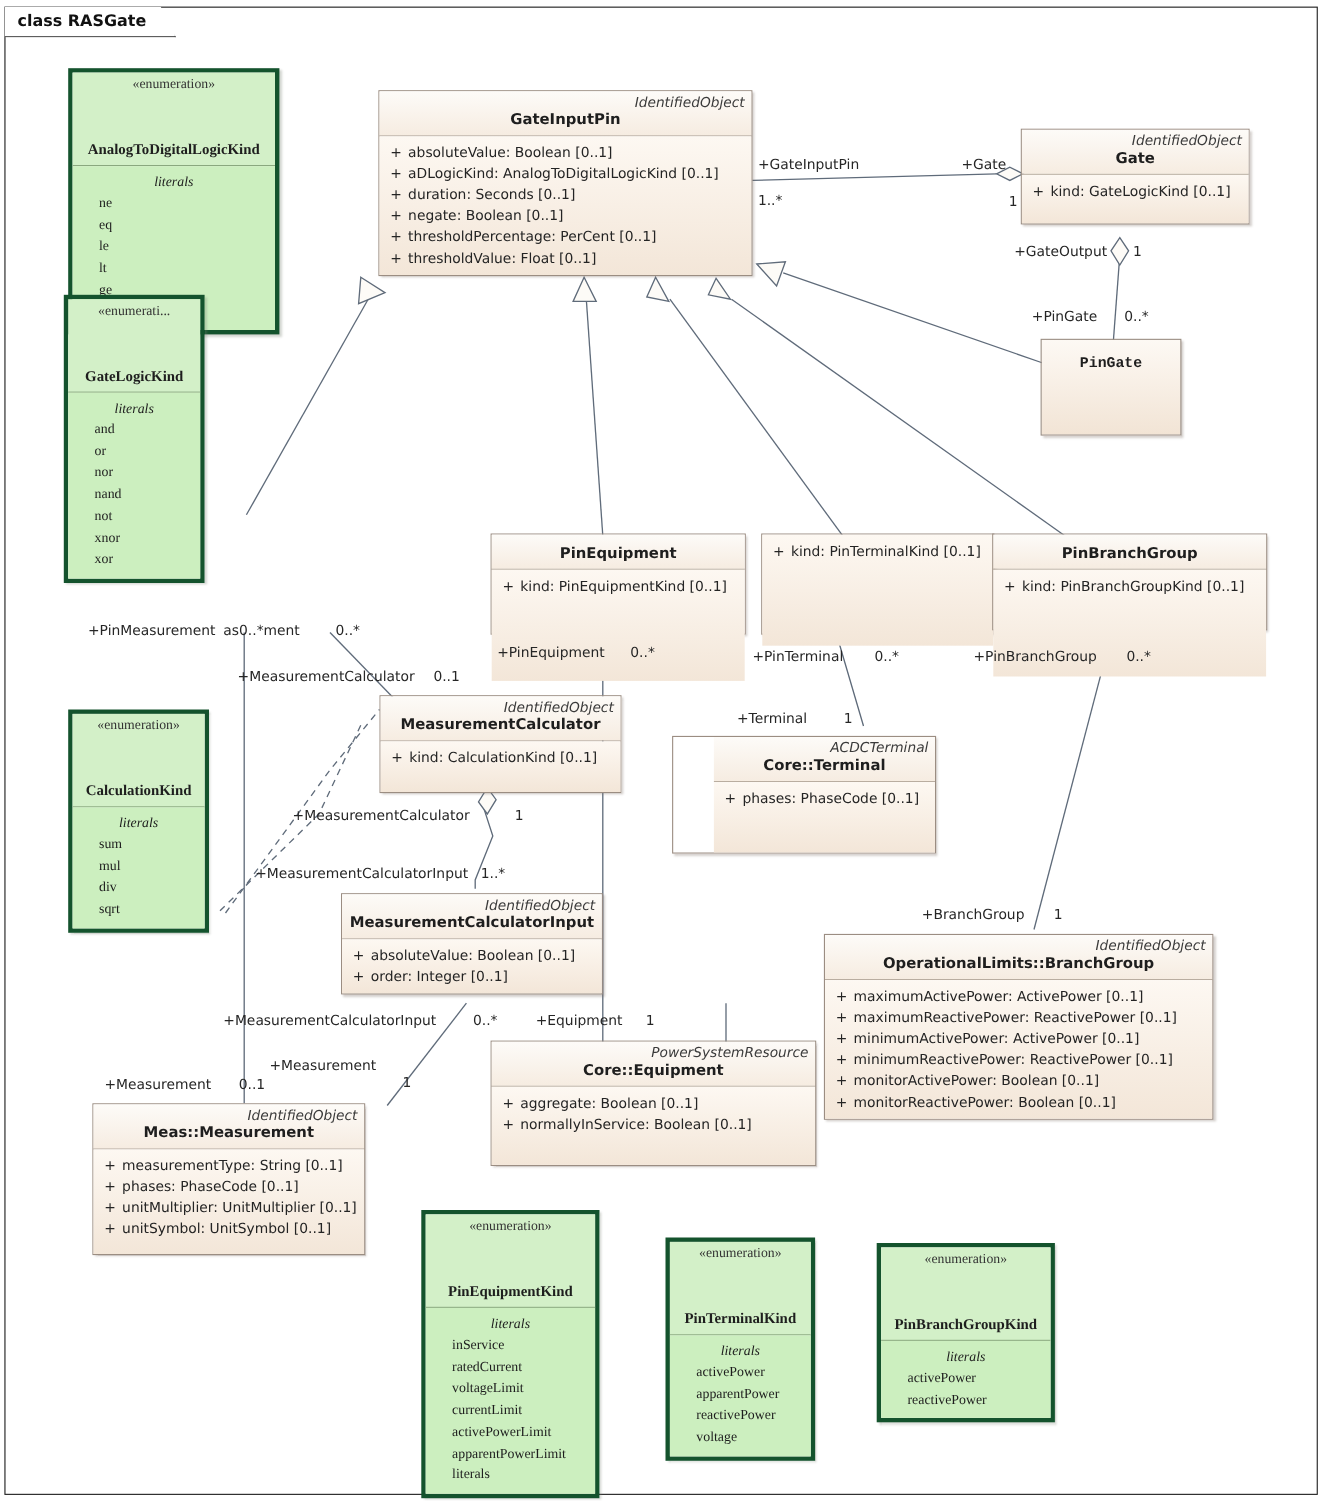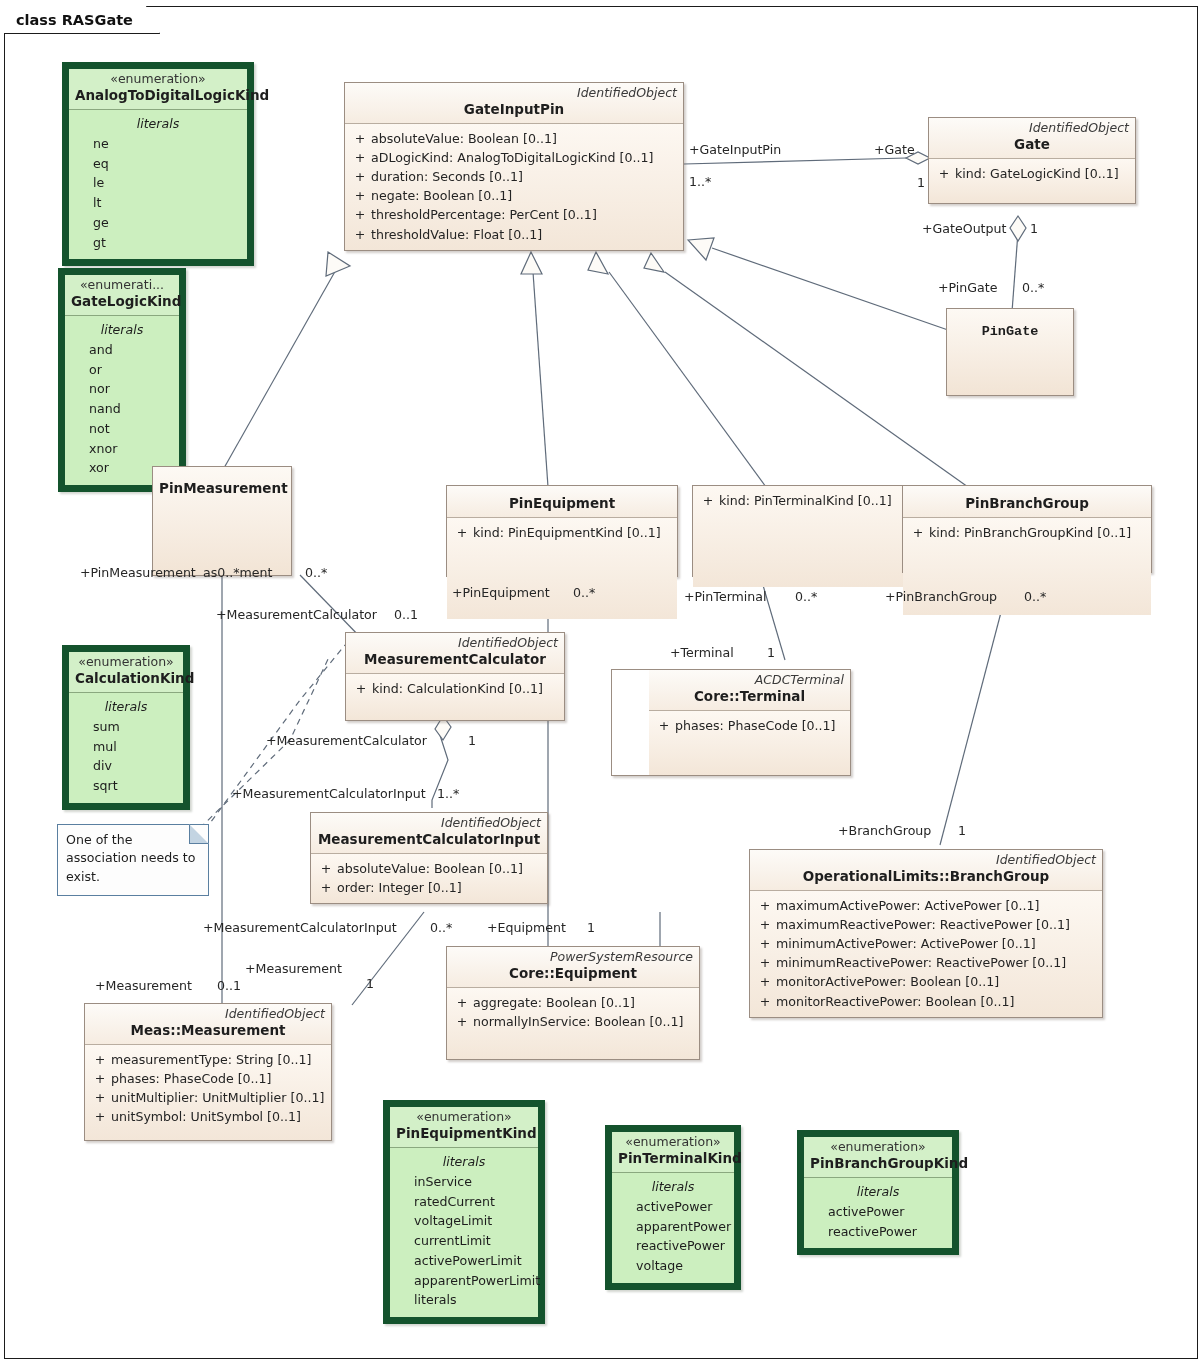--- a/index.html
+++ b/index.html
@@ -21,25 +21,25 @@
             border-bottom:1px solid #b9ada0;padding:3px 6px 5px 6px;}
   .cls .stereo{font-style:italic;font-size:12.5px;color:#3a3a3a;text-align:right;line-height:1.12;}
   .cls .cname{font-weight:bold;font-size:13.5px;color:#1e1e1e;text-align:center;line-height:1.25;margin-top:1px;}
   .cls .body{background:linear-gradient(to bottom,#fdf8f2 0%,#f3e6d8 100%);padding:5px 4px 6px 4px;}
   .attr{display:flex;font-size:12.6px;color:#242424;line-height:1.52;white-space:nowrap;}
   .attr .vis{width:22px;text-align:center;flex:0 0 22px;}
   .cls.plain{background:linear-gradient(to bottom,#fdf9f4 0%,#f2e4d5 100%);}
   .cls.plain .cname{padding:9px 6px 0 6px;}
 
   
-  .enum{position:absolute;box-sizing:border-box;border:7px solid #14532d;
-        box-shadow:2px 2px 2px rgba(120,130,115,.33);}
+  .enum{position:absolute;box-sizing:border-box;border:4px solid #14532d;
+        box-shadow:2px 2px 2px rgba(120,130,115,.33);font-family:Liberation Serif, serif;}
   .enum .hdr{background:#d3f0c8;border-bottom:1px solid #8aa87f;padding:3px 6px 5px 6px;}
   .enum .stereo{font-size:12.5px;color:#333;text-align:center;line-height:1.18;}
-  .enum .cname{font-weight:bold;font-size:13.5px;color:#1e1e1e;text-align:center;line-height:1.25;}
+  .enum .cname{font-weight:bold;font-size:13.5px;color:#1e1e1e;text-align:center;line-height:1.25;margin-top:44px;}
   .enum .body{background:#ccefbf;padding:4px 6px 7px 6px;}
   .enum .lit-hdr{font-style:italic;font-size:12.6px;color:#1d1d1d;text-align:center;line-height:1.6;}
   .enum .lit{font-size:12.6px;color:#1d1d1d;line-height:1.57;padding-left:18px;white-space:nowrap;}
 
   
   .note{position:absolute;box-sizing:border-box;background:#fdfdfd;border:1px solid #5a7fa0;
         font-size:12.6px;color:#1d1d1d;line-height:1.45;padding:6px 8px;}
   .note-fold{position:absolute;right:-1px;top:-1px;width:19px;height:19px;background:#c3d4e2;
         border-left:1px solid #5a7fa0;border-bottom:1px solid #5a7fa0;
         clip-path:polygon(0 0,100% 100%,0 100%);}
@@ -242,23 +242,20 @@
           <span>kind: GateLogicKind [0..1]</span>
         </div>
       <div style="height:14px"></div>
     </div>
   </div>
 
   <div class="cls plain" style="left:946px;top:308px;width:128px;height:88px;font-family:Liberation Mono, monospace;">
     <div class="cname" style="font-weight:bold;font-size:13.5px;text-align:center;padding-top:14px;color:#1e1e1e;">PinGate</div>
   </div>
 
-  <div class="cls plain" style="left:152px;top:466px;width:140px;height:110px;">
-    <div class="cname" style="font-weight:bold;font-size:13.5px;text-align:center;padding-top:12px;color:#1e1e1e;">PinMeasurement</div>
-  </div>
 
   <div class="cls" style="left:446px;top:485px;width:232px;height:92px;">
     <div class="hdr" style="padding-top:8px;">
       <div class="cname">PinEquipment</div>
     </div>
     <div class="body" style="height:100%;">
       <div class="attr">
           <span class="vis">+</span>
           <span>kind: PinEquipmentKind [0..1]</span>
         </div>
@@ -324,21 +321,21 @@
           <span class="vis">+</span>
           <span>absoluteValue: Boolean [0..1]</span>
         </div>
       <div class="attr">
           <span class="vis">+</span>
           <span>order: Integer [0..1]</span>
         </div>
     </div>
   </div>
 
-  <div class="cls" style="left:446px;top:946px;width:254px;">
+  <div class="cls" style="left:446px;top:946px;width:296px;">
     <div class="hdr">
       <div class="stereo">PowerSystemResource</div>
       <div class="cname">Core::Equipment</div>
     </div>
     <div class="body">
       <div class="attr">
           <span class="vis">+</span>
           <span>aggregate: Boolean [0..1]</span>
         </div>
       <div class="attr">
@@ -401,24 +398,20 @@
           <span class="vis">+</span>
           <span>monitorActivePower: Boolean [0..1]</span>
         </div>
       <div class="attr">
           <span class="vis">+</span>
           <span>monitorReactivePower: Boolean [0..1]</span>
         </div>
     </div>
   </div>
 
-  <div class="note" style="left:57px;top:824px;width:152px;height:72px;">
-    <div class="note-fold"></div>
-    <span>One of the association needs to exist.</span>
-  </div>
 
   <div id="labels">
       <div class="lbl" style="left: 689px; top: 144px;">+GateInputPin</div>
       <div class="lbl" style="left: 689px; top: 176px;">1..*</div>
       <div class="lbl" style="left: 874px; top: 144px;">+Gate</div>
       <div class="lbl" style="left: 917px; top: 177px;">1</div>
       <div class="lbl" style="left: 922px; top: 223px;">+GateOutput</div>
       <div class="lbl" style="left: 1030px; top: 223px;">1</div>
       <div class="lbl" style="left: 938px; top: 282px;">+PinGate</div>
       <div class="lbl" style="left: 1022px; top: 282px;">0..*</div>

